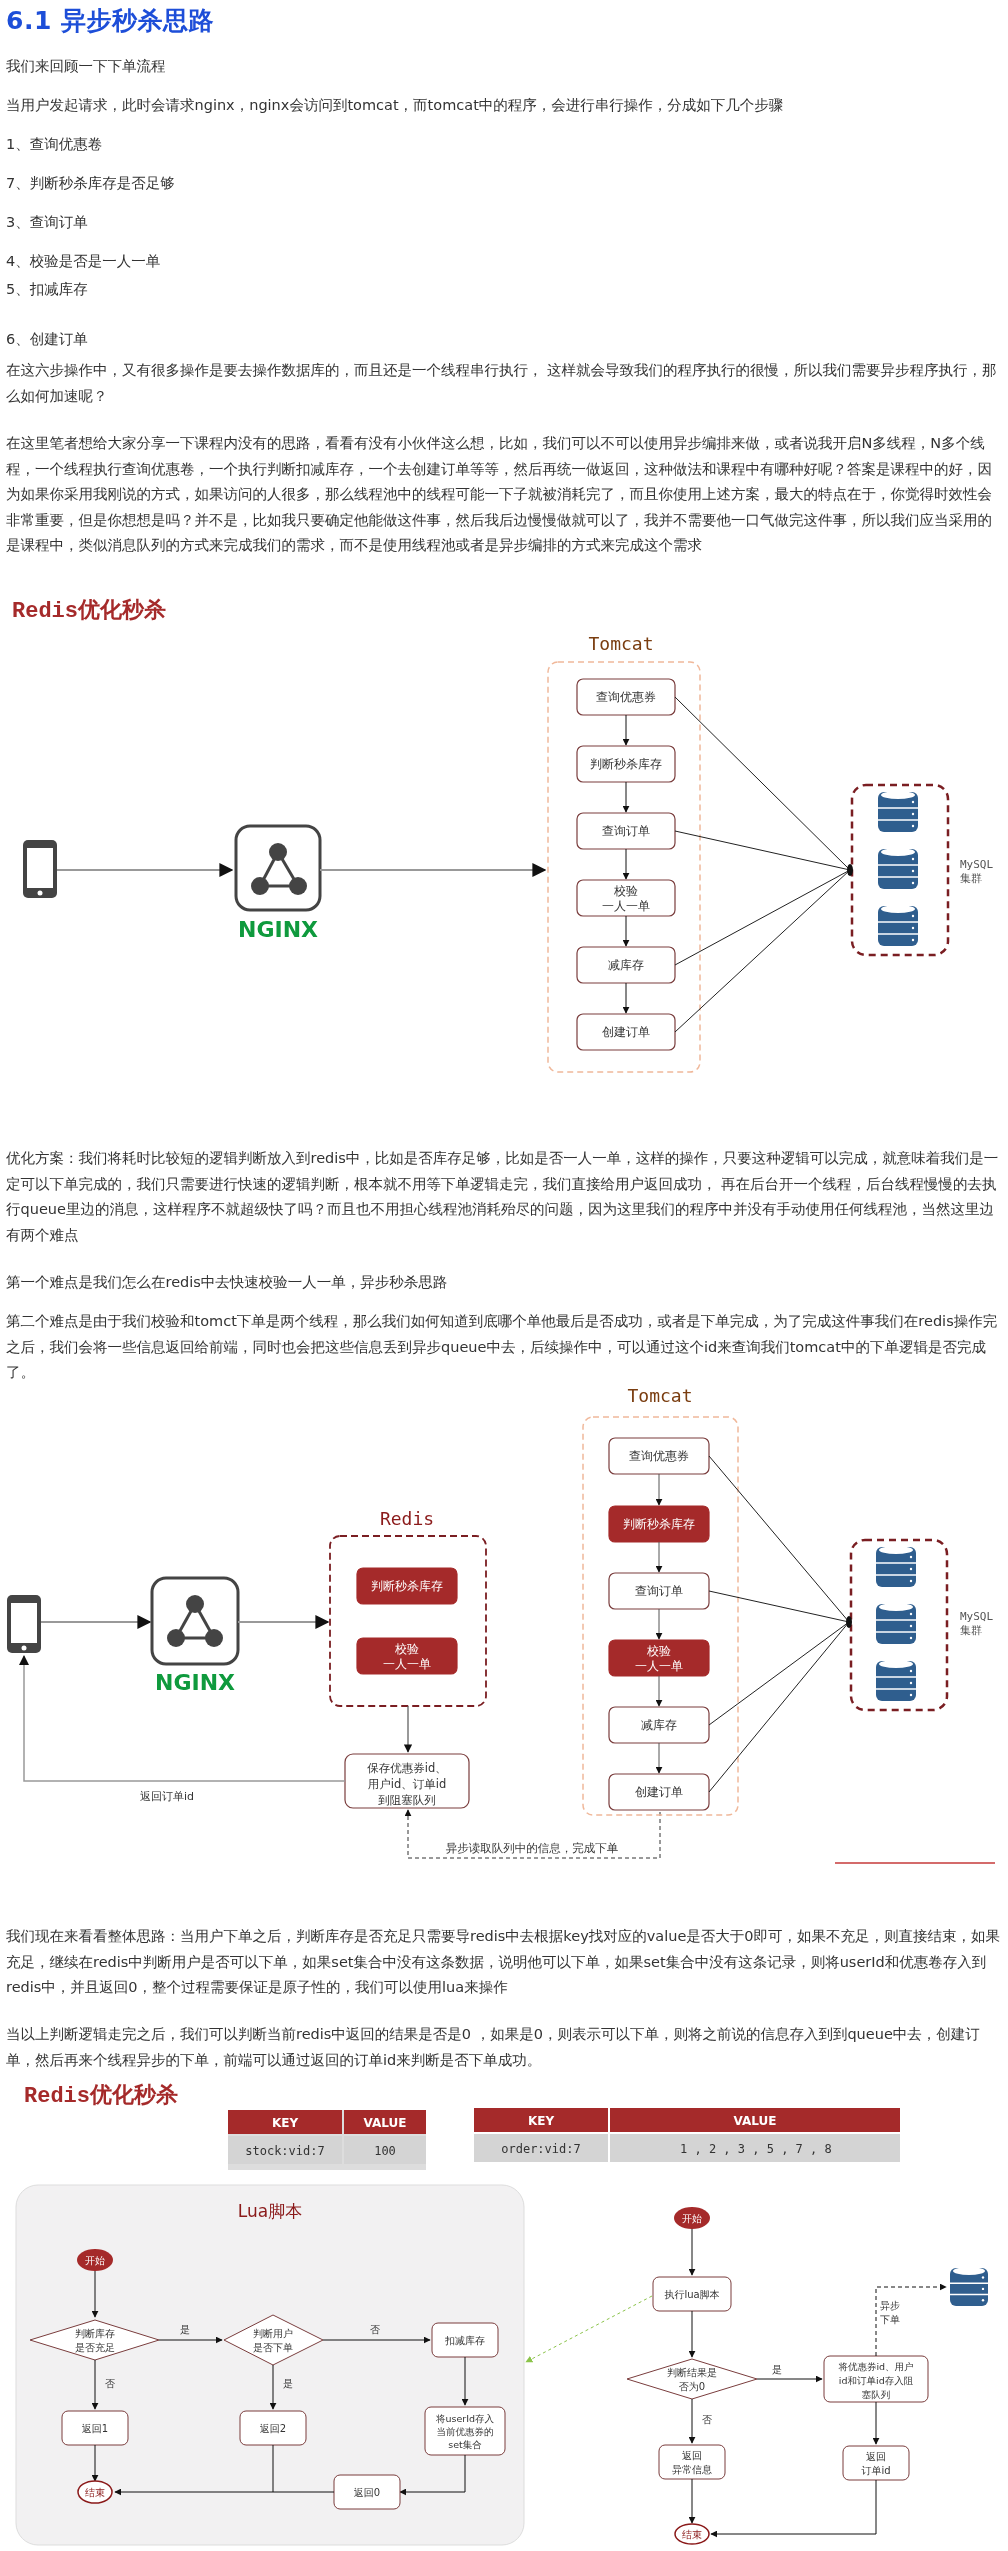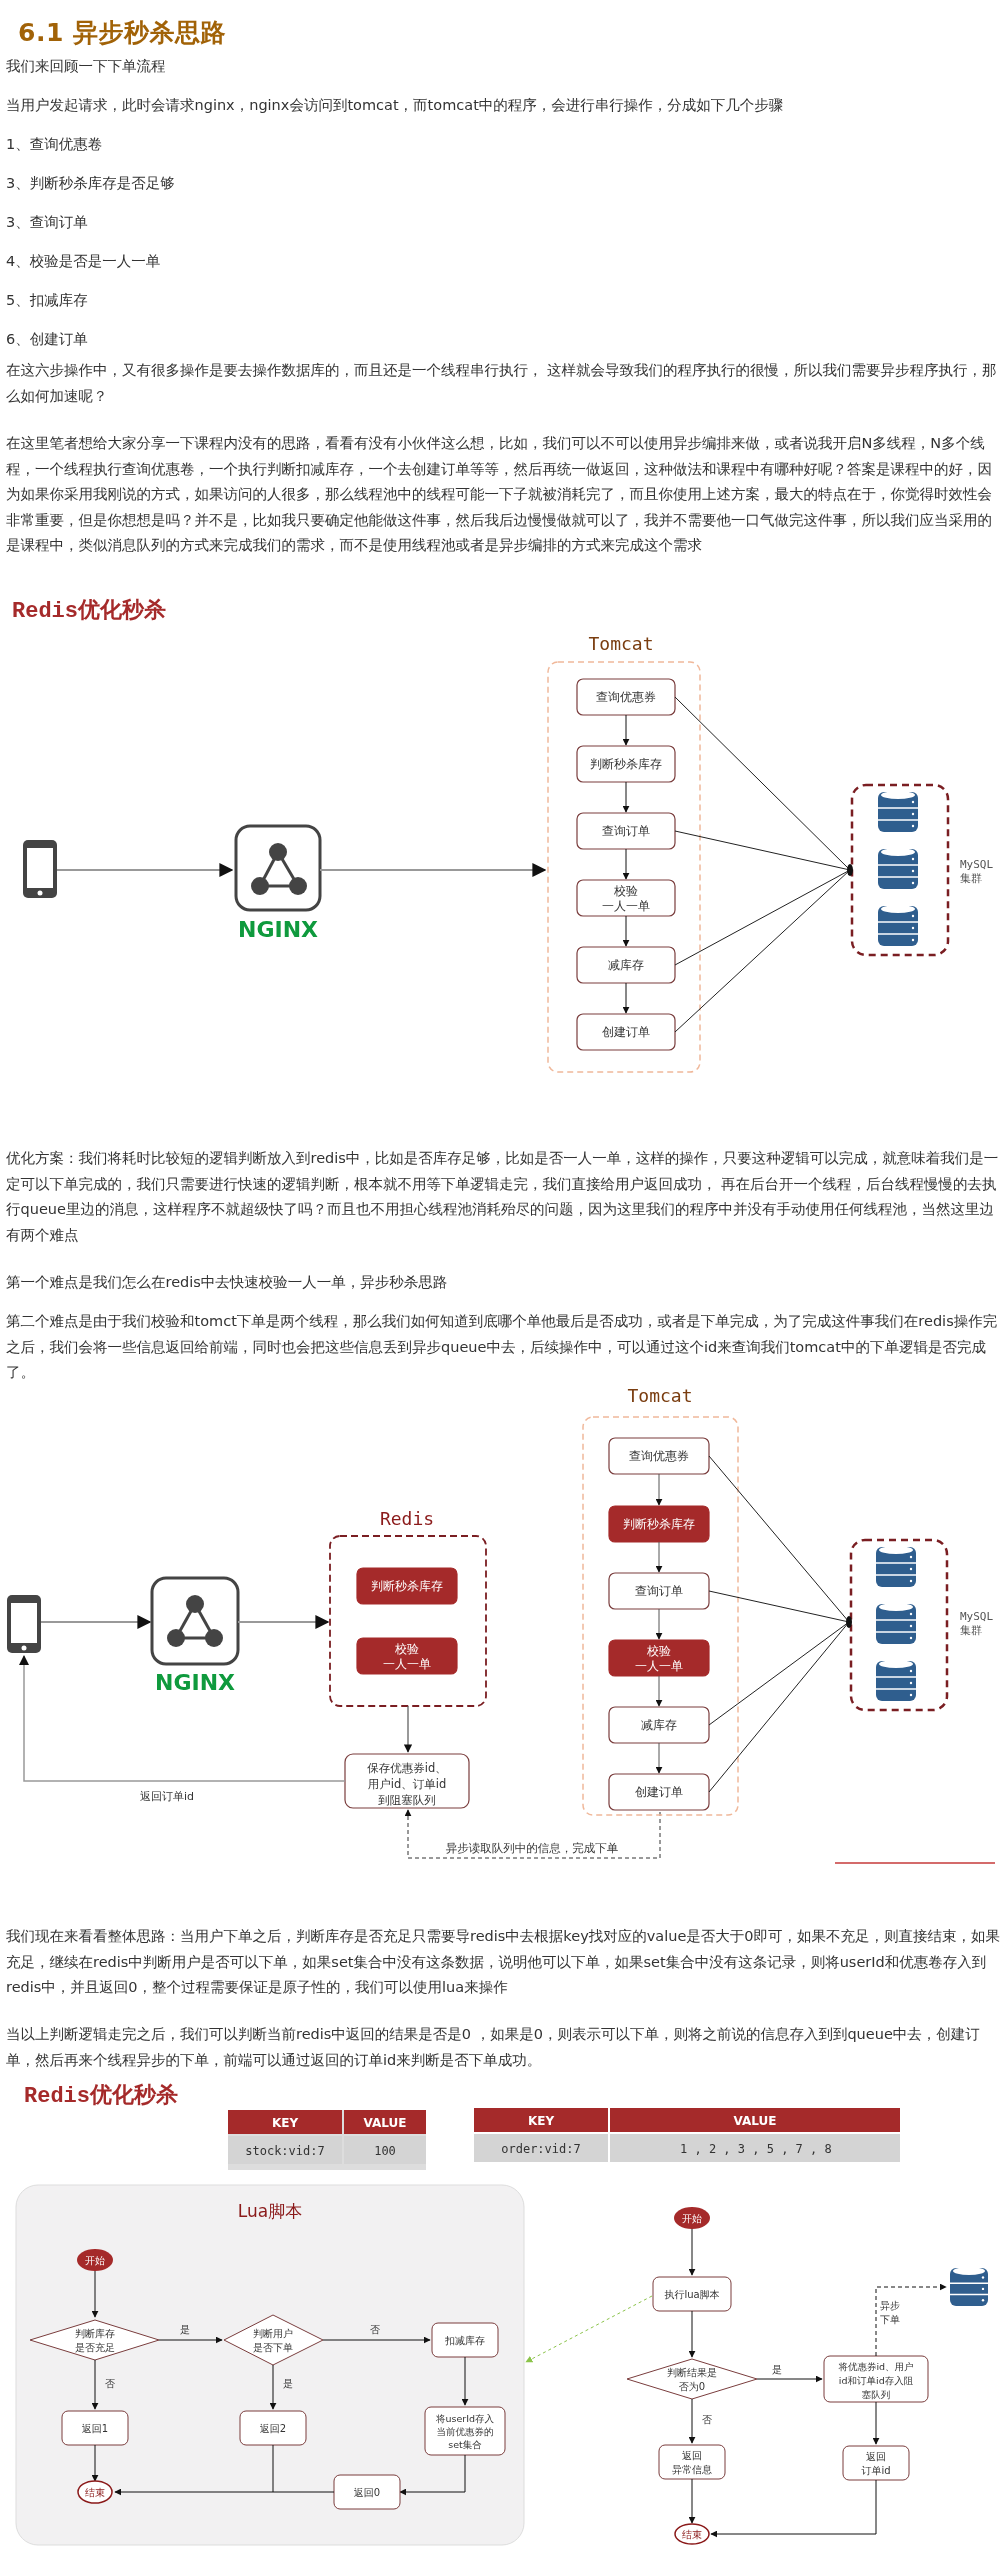--- a/index.html
+++ b/index.html
@@ -1,36 +1,36 @@
 <!DOCTYPE html>
 <html><head>
 <meta charset="utf-8">
 <style>
   html, body { margin:0; padding:0; background:#fff; }
   body { width:1008px; height:2551px; position:relative; overflow:hidden;
          font-family:"DejaVu Sans", sans-serif; color:#333; }
-  .h1 { position:absolute; left:2px; top:0px; font-size:25px; font-weight:bold; color:#a16207; margin:16px; letter-spacing:0.5px; }
+  .h1 { position:absolute; left:2px; top:0px; font-size:25px; font-weight:bold; color:#1d4ed8; margin:4px; letter-spacing:0.5px; }
   .p { position:absolute; left:2px; width:1000px; font-size:14.5px; line-height:25.6px; color:#333; margin:4px; }
   .sub { position:absolute; font-weight:bold; color:#a52a2a; font-size:22px;font-family:Liberation Mono, monospace; }
   svg text { font-family:"DejaVu Sans", sans-serif; }
   .mono { font-family:"DejaVu Sans Mono", monospace; }
   .diag { position:absolute; left:0; }
 </style>
 </head>
 <body>
 
 <h1 class="h1">6.1 异步秒杀思路</h1>
 
 <p class="p" style="top:50px">我们来回顾一下下单流程</p>
 <p class="p" style="top:89px">当用户发起请求，此时会请求nginx，nginx会访问到tomcat，而tomcat中的程序，会进行串行操作，分成如下几个步骤</p>
 <p class="p" style="top:128px">1、查询优惠卷</p>
-<p class="p" style="top:167px">3、判断秒杀库存是否足够</p>
+<p class="p" style="top:167px">7、判断秒杀库存是否足够</p>
 <p class="p" style="top:206px">3、查询订单</p>
 <p class="p" style="top:245px">4、校验是否是一人一单</p>
-<p class="p" style="top:284px">5、扣减库存</p>
+<p class="p" style="top:273px">5、扣减库存</p>
 <p class="p" style="top:323px">6、创建订单</p>
 <p class="p" style="top:354px">在这六步操作中，又有很多操作是要去操作数据库的，而且还是一个线程串行执行， 这样就会导致我们的程序执行的很慢，所以我们需要异步程序执行，那么如何加速呢？</p>
 <p class="p" style="top:427px">在这里笔者想给大家分享一下课程内没有的思路，看看有没有小伙伴这么想，比如，我们可以不可以使用异步编排来做，或者说我开启N多线程，N多个线程，一个线程执行查询优惠卷，一个执行判断扣减库存，一个去创建订单等等，然后再统一做返回，这种做法和课程中有哪种好呢？答案是课程中的好，因为如果你采用我刚说的方式，如果访问的人很多，那么线程池中的线程可能一下子就被消耗完了，而且你使用上述方案，最大的特点在于，你觉得时效性会非常重要，但是你想想是吗？并不是，比如我只要确定他能做这件事，然后我后边慢慢做就可以了，我并不需要他一口气做完这件事，所以我们应当采用的是课程中，类似消息队列的方式来完成我们的需求，而不是使用线程池或者是异步编排的方式来完成这个需求</p>
 
 <div class="sub" style="left:12px;top:595px">Redis优化秒杀</div>
 <svg class="diag" style="top:620px" width="1008" height="470">
   <defs>
     <marker id="ar" viewBox="0 0 10 10" refX="9" refY="5" markerWidth="7" markerHeight="7" orient="auto">
         <path d="M0,0 L10,5 L0,10 z" fill="#111"></path>
       </marker>

